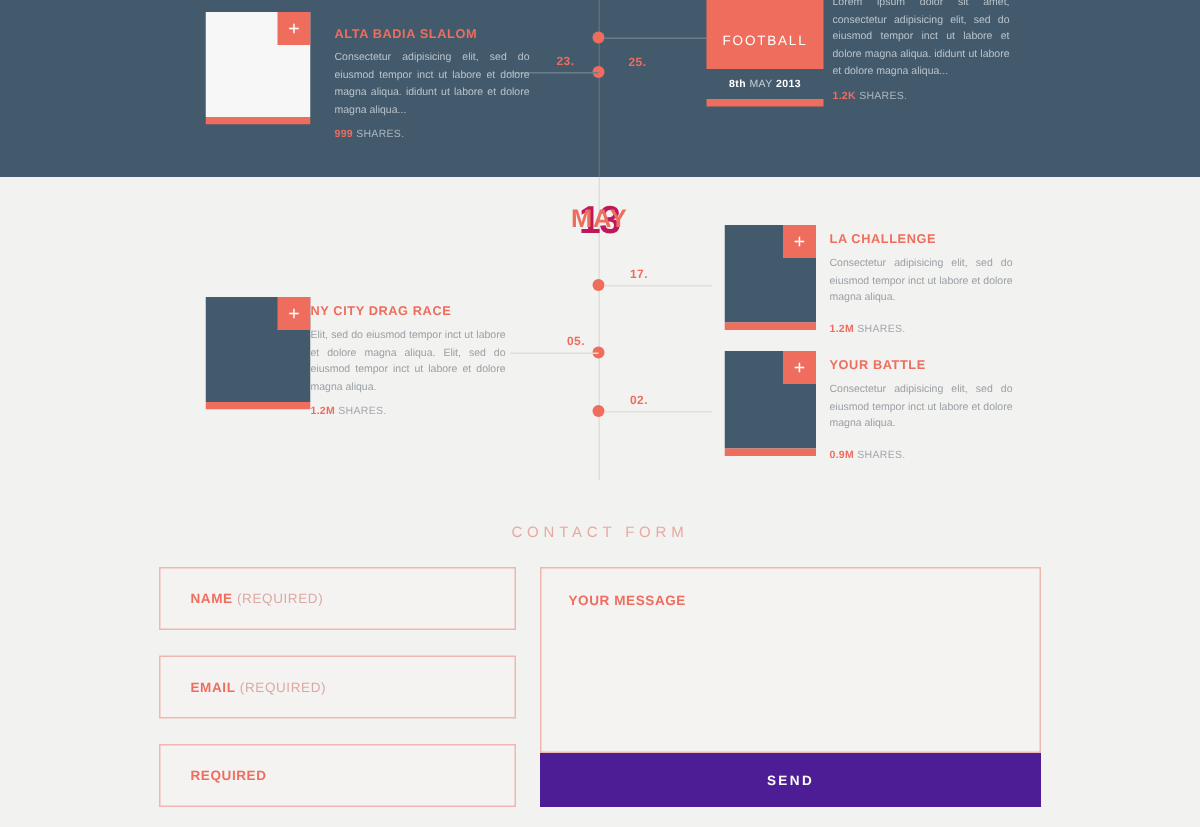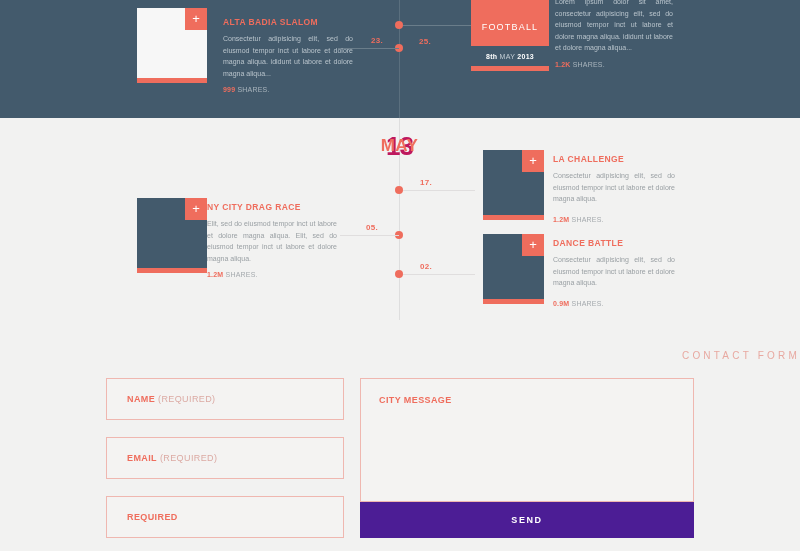--- a/index.html
+++ b/index.html
@@ -89,21 +89,21 @@
     line-height:62px;
   }
   .feature-date{
     text-align:center;font-size:7px;color:#c4ced5;margin-top:7px;letter-spacing:.3px;
   }
   .feature-date b{color:#fff;font-weight:bold;}
   .feature-rule{width:78px;height:5px;background:#ef6d5d;margin-top:6px;}
 
   
   .contact-title{
-    position:absolute;left:0;top:350px;width:800px;text-align:right;
+    position:absolute;left:0;top:350px;width:800px;text-align:center;
     font-size:10px;color:#e8a9a1;letter-spacing:3.2px;
   }
   .field{
     position:absolute;left:106px;width:238px;height:42px;
     border:1px solid #efb7b0;background:#f4f3f2;box-sizing:border-box;
   }
   .field-label{
     position:absolute;left:20px;top:50%;transform:translateY(-50%);
     font-size:9px;letter-spacing:.4px;color:#ef6d5d;font-weight:bold;
   }
@@ -147,21 +147,21 @@
     <div class="may-day">13</div>
     <div class="may-label">MAY</div>
   </div>
 
   <div class="tl-dot" style="left:395px;top:186px;"></div>
   <div class="tl-branch light" style="left:403px;top:190px;width:72px;"></div>
   <div class="tl-num" style="left:420px;top:178px;">17.</div>
 
   <div class="tl-dot" style="left:395px;top:231px;"></div>
   <div class="tl-branch light" style="left:340px;top:235px;width:59px;"></div>
-  <div class="tl-num" style="left:366px;top:223px;">05.</div>
+  <div class="tl-num" style="left:378px;top:223px;">05.</div>
 
   <div class="tl-dot" style="left:395px;top:270px;"></div>
   <div class="tl-branch light" style="left:403px;top:274px;width:72px;"></div>
   <div class="tl-num" style="left:420px;top:262px;">02.</div>
 
   <div class="card" style="left:137px;top:8px;width:200px;">
     <div class="thumb" style="position:absolute;left:0;top:0;width:70px;height:75px;">
       <div class="thumb-body white"></div>
       <div class="thumb-bar"></div>
       <div class="thumb-plus">+</div>
@@ -226,21 +226,21 @@
     </div>
   </div>
 
   <div class="card" style="left:483px;top:234px;width:200px;">
     <div class="thumb" style="position:absolute;left:0;top:0;width:61px;height:70px;">
       <div class="thumb-body dark"></div>
       <div class="thumb-bar"></div>
       <div class="thumb-plus">+</div>
     </div>
     <div style="position:absolute;left:70px;top:4px;width:122px;">
-      <div class="card-title">DANCE BATTLE</div>
+      <div class="card-title">YOUR BATTLE</div>
       <div class="card-body on-light">Consectetur adipisicing elit, sed do eiusmod tempor inct ut labore et dolore magna aliqua.</div>
       <div class="shares" style="margin-top:11px;">
         <b>0.9M</b>
         <span class="on-light">SHARES.</span>
       </div>
     </div>
   </div>
 
   <div class="contact-title">CONTACT FORM</div>
 
@@ -256,18 +256,18 @@
     </div>
   </div>
 
   <div class="field" style="top:496px;">
     <div class="field-label">
       <span>REQUIRED</span><span class="opt"></span>
     </div>
   </div>
 
   <div class="msg">
-    <div class="msg-label">CITY MESSAGE</div>
+    <div class="msg-label">YOUR MESSAGE</div>
   </div>
 
   <div class="send-btn">SEND</div>
 
 </div>
 
 </body></html>

